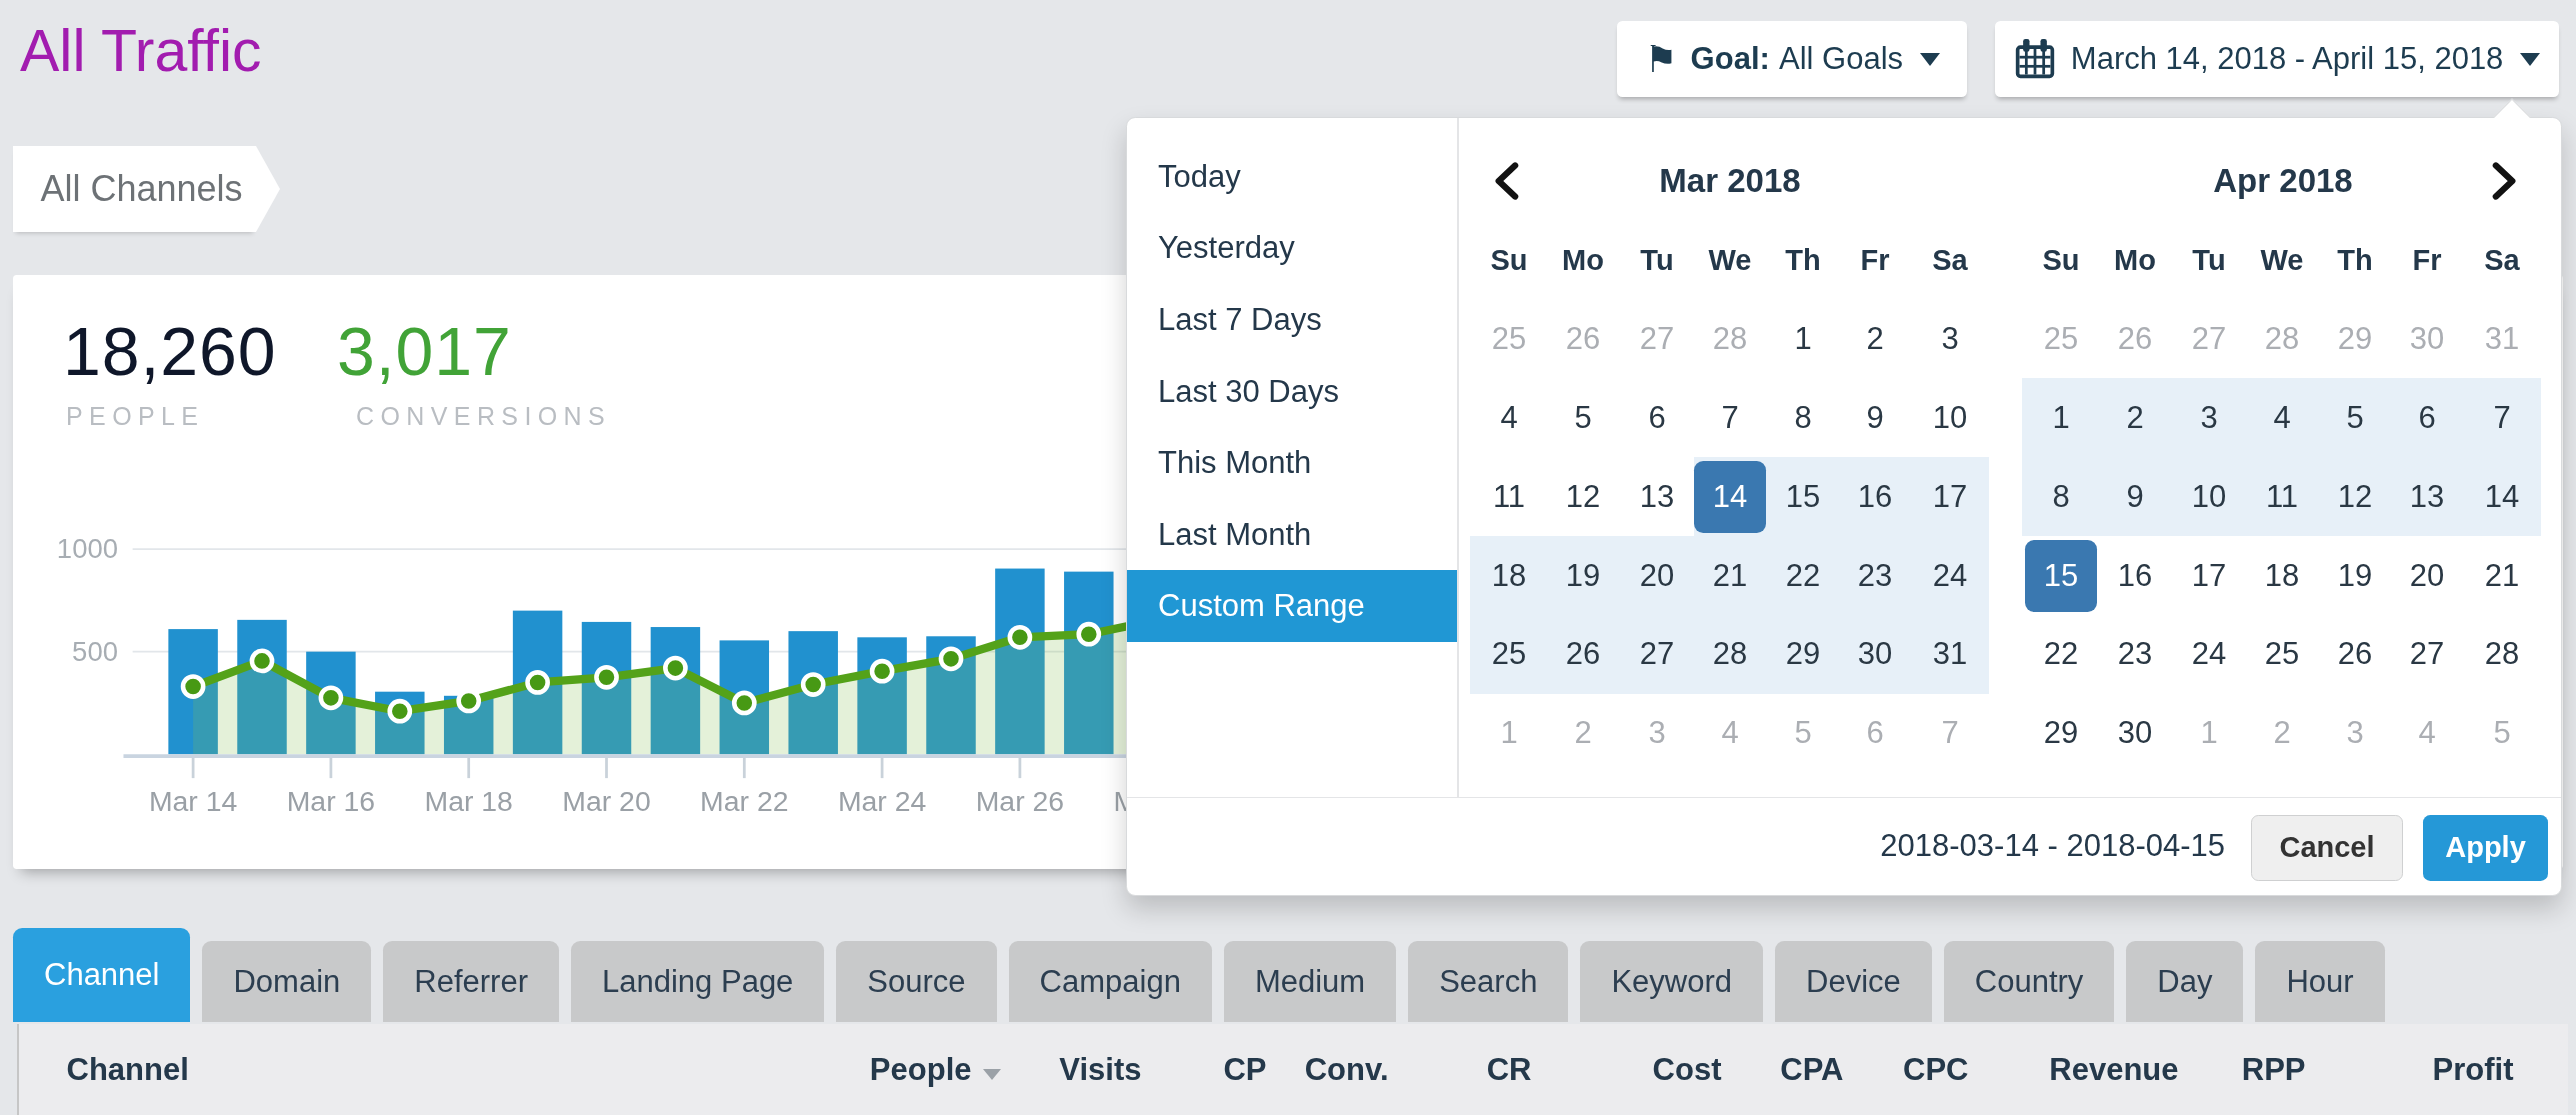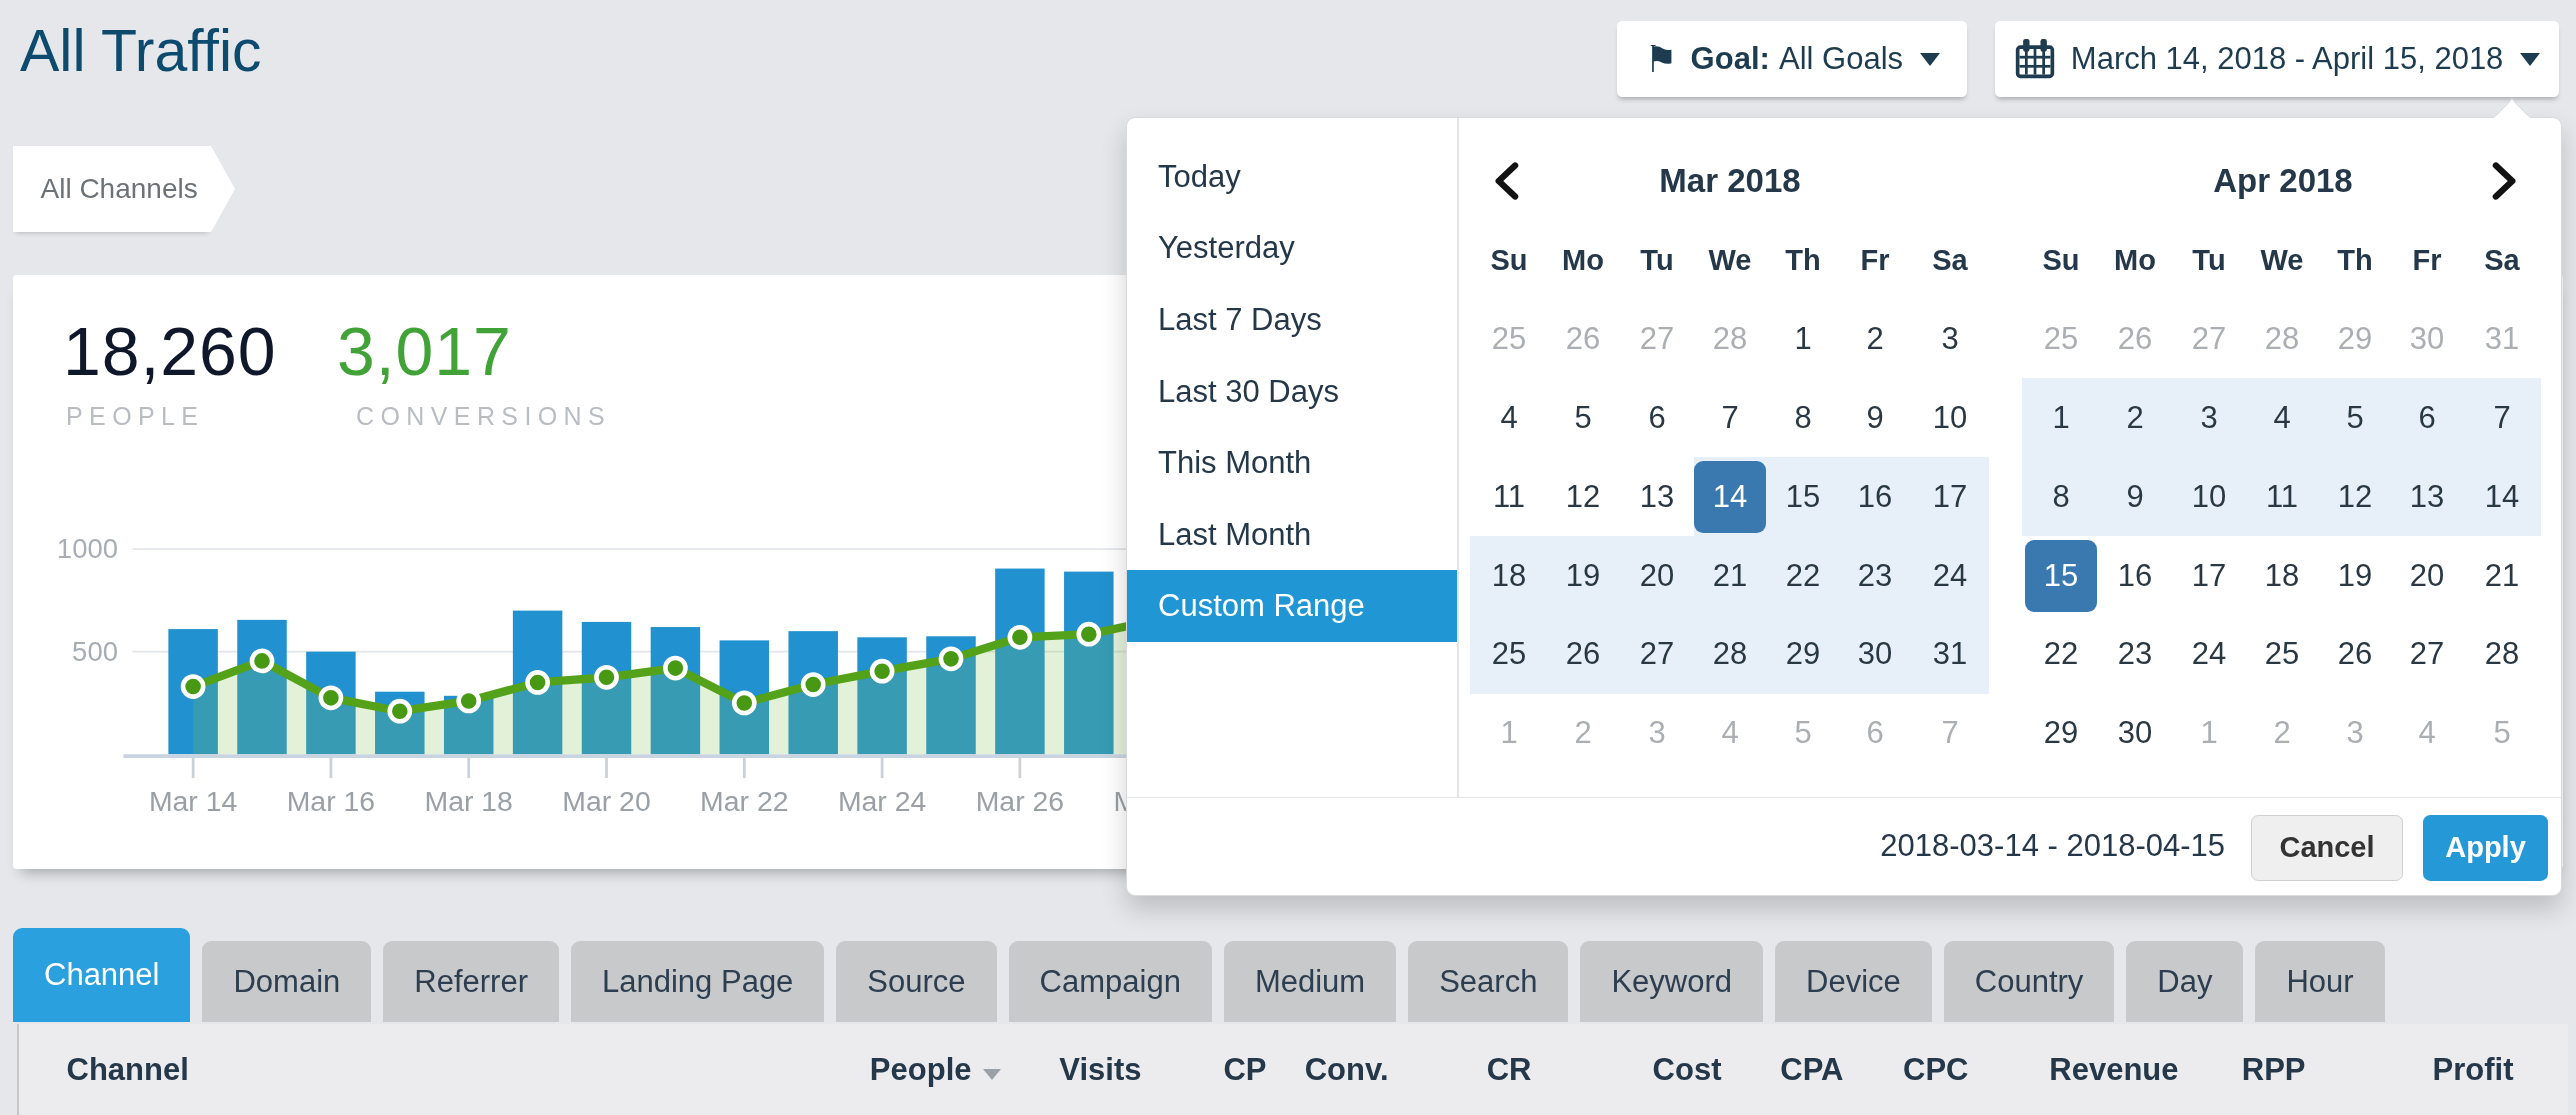--- a/index.html
+++ b/index.html
@@ -1,32 +1,32 @@
 <!DOCTYPE html>
 <html style="font-size:14.7px"><head>
 <meta charset="utf-8">
 <style>
   html,body{margin:0;padding:0;background:#e5e7ea;}
   #stage{position:relative;width:2576px;height:1115px;background:#e5e7ea;overflow:hidden;
          font-family:"Liberation Sans",sans-serif;color:#24384a;}
   
-  .page-title{position:absolute;left:20px;top:16.5px;font-size:59px;color:#0c4a6e;font-weight:400;}
+  .page-title{position:absolute;left:20px;top:16.5px;font-size:59px;color:#a21caf;font-weight:400;}
   .top-btn{position:absolute;top:21px;height:76px;background:#fff;border-radius:5.5px;
            box-shadow:0 4.6px 5.5px -2.8px rgba(0,0,0,.28);display:flex;align-items:center;
            font-size:31px;color:#1d3c50;cursor:pointer;}
   .goal-btn{left:1617px;width:350px;justify-content:center;}
   .date-btn{left:1995px;width:564px;justify-content:center;}
   .flag-ic{font-size:37px;margin-right:13px;line-height:1;}
   .caret{display:inline-block;width:0;height:0;border-left:10px solid transparent;
          border-right:10px solid transparent;border-top:13px solid #1d3c50;margin-left:16.5px;}
   .bold{font-weight:bold;margin-right:9.2px;}
   .cal-ic{margin-right:14.7px;display:block;}
   
   .crumb{position:absolute;left:13px;top:146px;height:86px;background:#fff;line-height:86px;
-         padding:0 13px 0 27.5px;font-size:28px;color:#6d7276;box-shadow:0 3.7px 4.6px -2.8px rgba(0,0,0,.2);}
+         padding:0 13px 0 27.5px;font-size:36px;color:#6d7276;box-shadow:0 3.7px 4.6px -2.8px rgba(0,0,0,.2);}
   .crumb:after{content:"";position:absolute;left:100%;top:0;width:0;height:0;
          border-top:43px solid transparent;border-bottom:43px solid transparent;border-left:24px solid #fff;}
   
   .card{position:absolute;left:13px;top:275px;width:2550px;height:594px;background:#fff;
         border-radius:3.7px;box-shadow:0 11px 13px -8.3px rgba(0,0,0,.3);}
   .stat-val{position:absolute;font-size:68px;letter-spacing:0.9px;}
   .stat-lab{position:absolute;font-size:25px;letter-spacing:6.4px;color:#b9bdc2;}
   #chart-svg{position:absolute;left:0;top:220px;}
   
   .panel{position:absolute;left:1126px;top:117px;width:1436px;height:779px;background:#fff;

